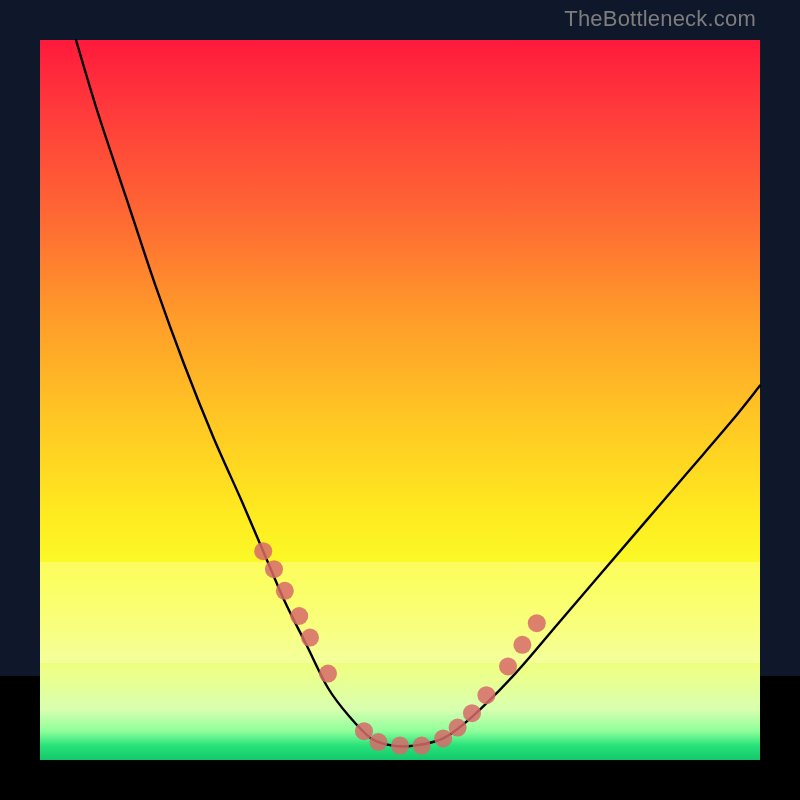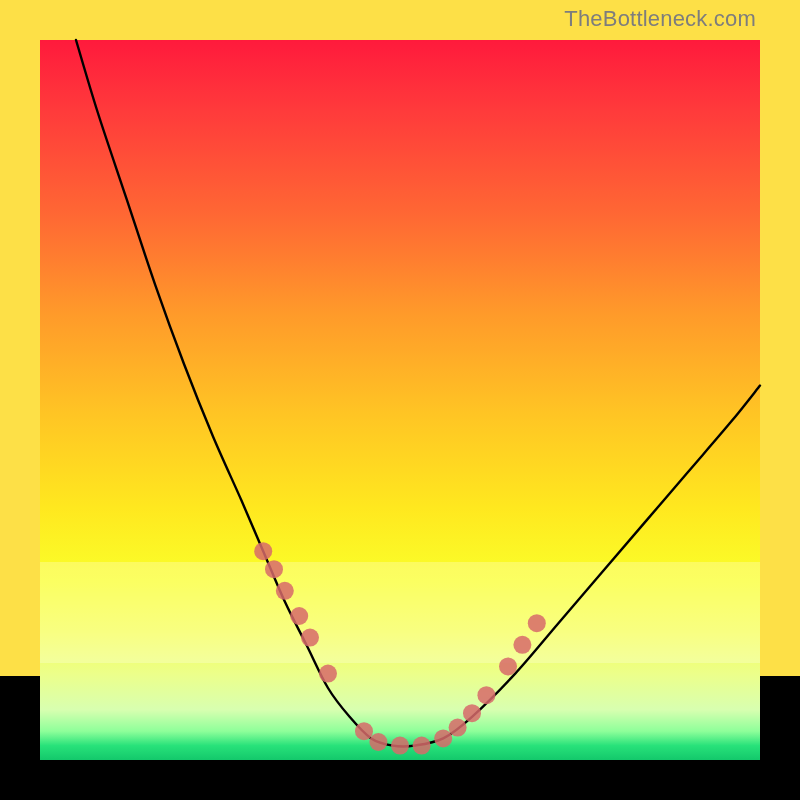--- a/index.html
+++ b/index.html
@@ -8,21 +8,21 @@
     width: 800px;
     height: 800px;
     background: #000;
     overflow: hidden;
     font-family: Arial, Helvetica, sans-serif;
   }
   .frame {
     position: relative;
     width: 800px;
     height: 676px;
-    background: #fde047;
+    background: #0f172a;
   }
   .plot-area {
     position: absolute;
     left: 40px;
     top: 40px;
     width: 720px;
     height: 720px;
     background: linear-gradient(
       to bottom,
       #ff1a3c 0%,

